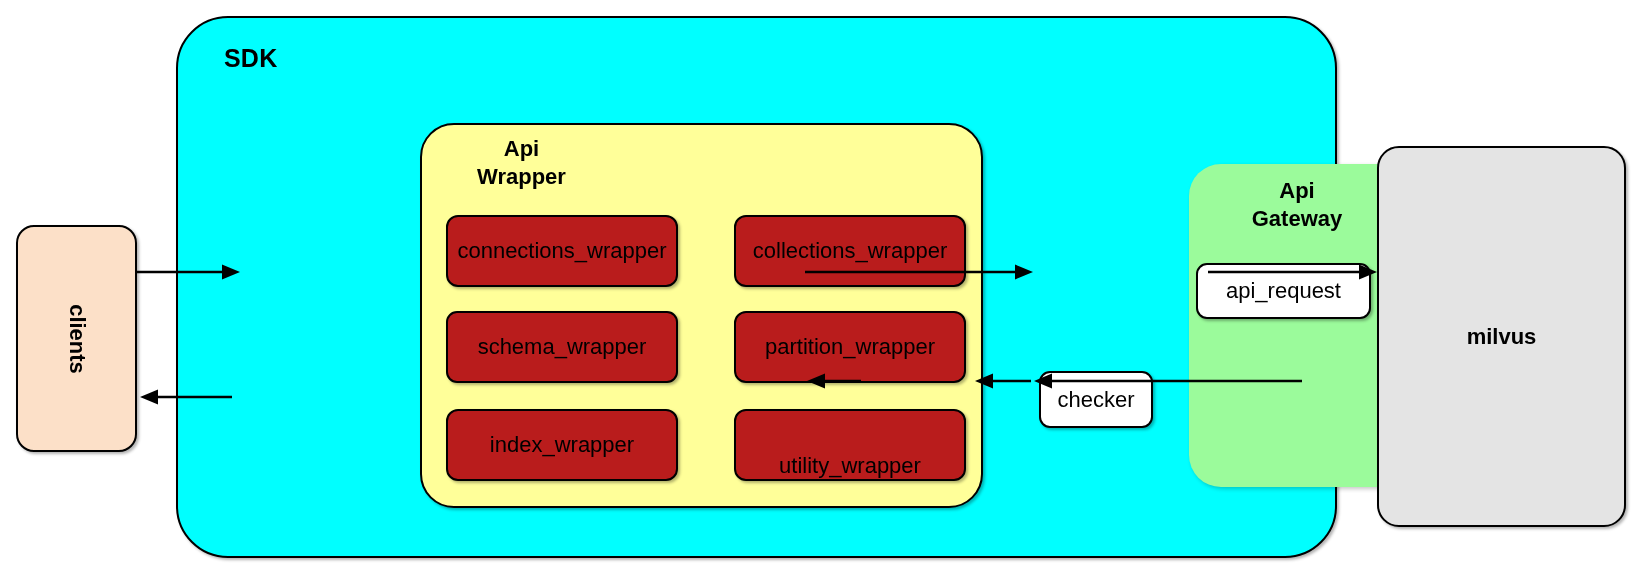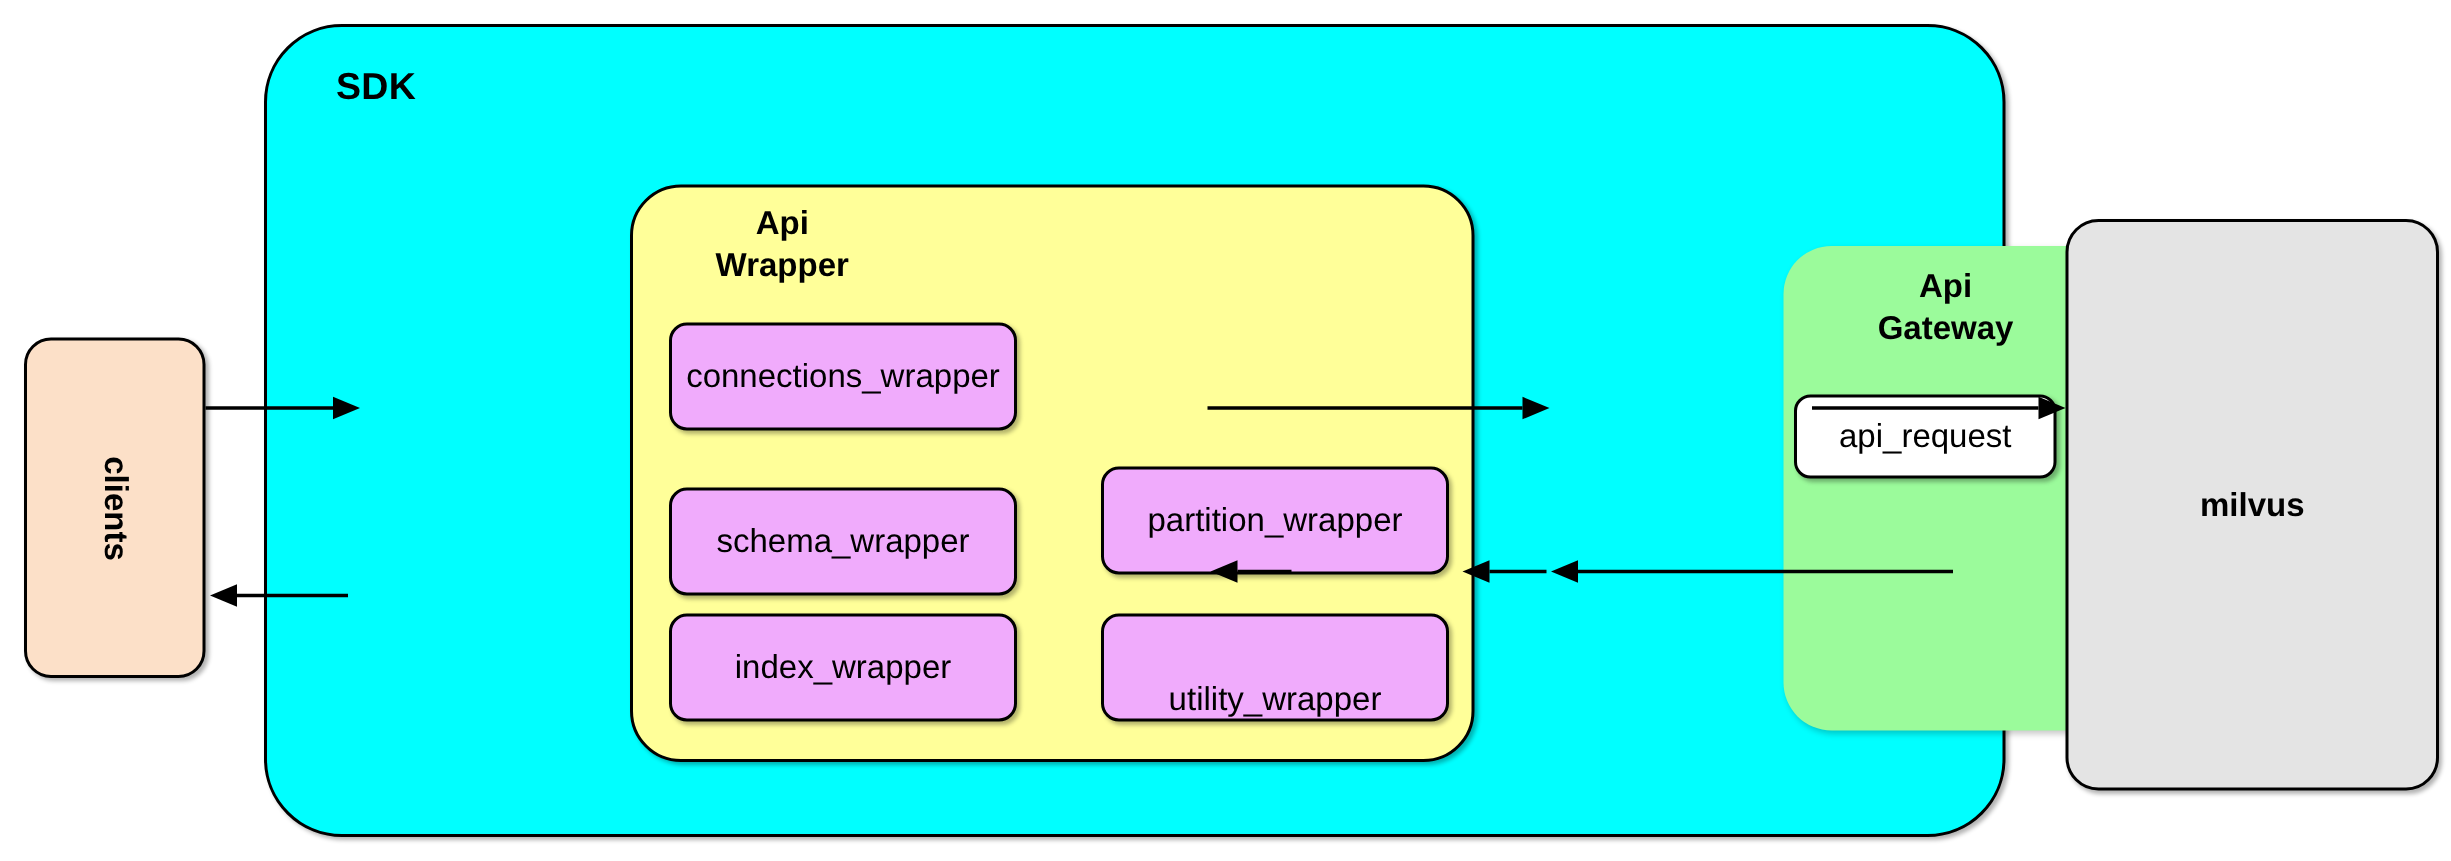--- a/index.html
+++ b/index.html
@@ -75,21 +75,21 @@
     line-height: 1.27;
     text-align: center;
     color: #000000;
     white-space: pre-line;
   }
 
   
   .wrapper-box {
     width: 232px;
     height: 72px;
-    background: #f0abfc;
+    background: #b91c1c;
     border-radius: 12px;
     font-size: 22px;
     font-weight: normal;
   }
 
   
   #api-gateway-container {
     left: 1011px;
     top: 146px;
     width: 226px;
@@ -181,22 +181,25 @@
   <div class="box outlined" id="sdk-container">
     <span id="sdk-label">SDK</span>
 
     <div class="box outlined" id="api-wrapper-container">
       <span id="api-wrapper-label">Api
 Wrapper</span>
 
       <div class="box outlined wrapper-box" style="left:24px;  top:90px;">
           <span>connections_wrapper</span>
         </div>
-
-      <div class="box outlined wrapper-box" style="left:24px;  top:200px;">
+      <div class="box outlined wrapper-box" style="left:312px; top:90px;">
+          <span>collections_wrapper</span>
+        </div>
+
+      <div class="box outlined wrapper-box" style="left:24px;  top:186px;border-radius:11px;">
           <span>schema_wrapper</span>
         </div>
       <div class="box outlined wrapper-box" style="left:312px; top:186px;">
           <span>partition_wrapper</span>
         </div>
 
       <div class="box outlined wrapper-box" style="left:24px;  top:284px;">
           <span>index_wrapper</span>
         </div>
       <div class="box outlined wrapper-box" style="left:312px; top:284px;align-items:flex-end;">
@@ -206,20 +209,23 @@
 
     <div class="box" id="api-gateway-container">
       <span id="api-gateway-label">Api
 Gateway</span>
 
       <div class="box outlined gateway-box" style="left:7px; top:99px;">
           <span>api_request</span>
         </div>
     </div>
 
+    <div class="box outlined" id="checker-box">
+      <span>checker</span>
+    </div>
   </div>
 
   <div class="box outlined" id="clients-box">
     <span id="clients-label">clients</span>
   </div>
 
   <div class="box outlined" id="milvus-box">
     <span>milvus</span>
   </div>
 

